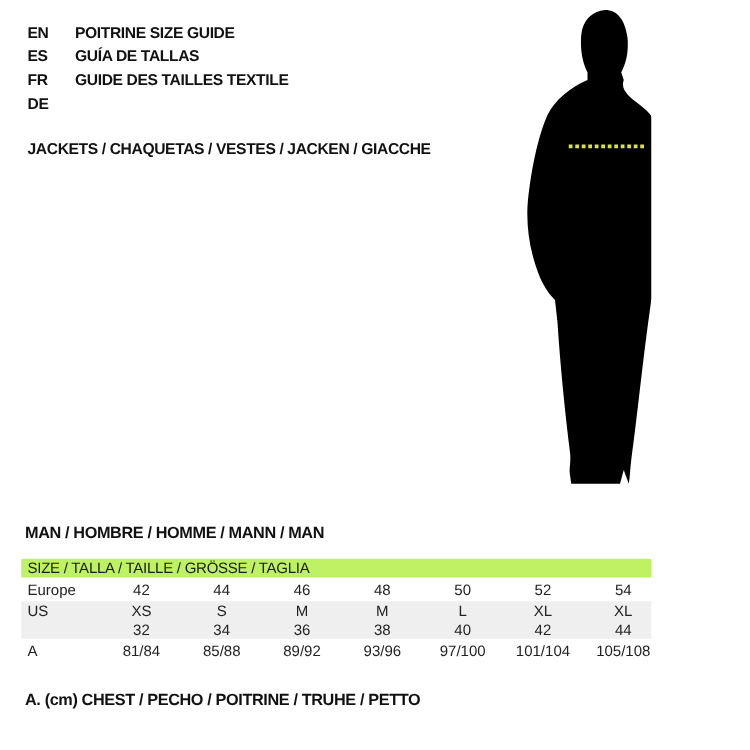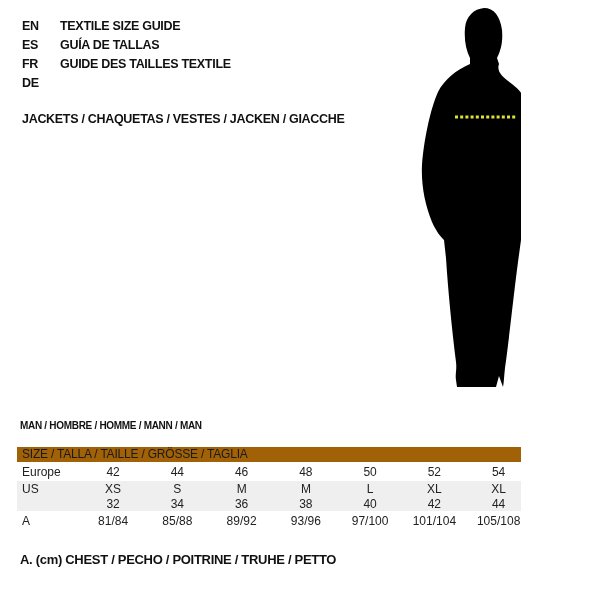--- a/index.html
+++ b/index.html
@@ -11,42 +11,42 @@
   .lang-block{position:absolute;left:22px;top:17px;}
   .lang-row{display:flex;height:19px;line-height:19px;font-size:12.5px;font-weight:bold;letter-spacing:-0.3px;}
   .lang-code{width:38px;}
   
   .cat-block{position:absolute;left:22px;top:110px;}
   .cat-line{height:19px;line-height:19px;font-size:12.5px;font-weight:bold;letter-spacing:-0.3px;}
   
   .figure{position:absolute;left:400px;top:0;width:200px;height:400px;}
   .measure-label{position:absolute;left:559px;top:109px;font-size:13px;font-weight:600;letter-spacing:0;}
   
-  .section-title{position:absolute;left:20px;top:419px;font-size:10px;font-weight:bold;letter-spacing:-0.3px;line-height:14px;}
+  .section-title{position:absolute;left:20px;top:419px;font-size:13px;font-weight:bold;letter-spacing:-0.3px;line-height:14px;}
   
   .size-table{position:absolute;left:17px;top:447px;width:578px;font-size:12px;color:#222;}
-  .t-header{background:#a16207;height:15px;line-height:15px;padding-left:5px;font-size:12px;color:#1a1a1a;letter-spacing:-0.2px;}
+  .t-header{background:#bef264;height:15px;line-height:15px;padding-left:5px;font-size:12px;color:#1a1a1a;letter-spacing:-0.2px;}
   .t-row{display:flex;align-items:center;}
   .t-row.h19{height:19px;}
   .t-row.h15{height:15px;}
   .t-row.alt{background:#efefef;}
   .t-label{width:64px;padding-left:5px;box-sizing:border-box;}
   .t-cell{flex:1;text-align:center;}
   
   .footnote{position:absolute;left:20px;top:553px;font-size:13px;font-weight:bold;letter-spacing:-0.3px;line-height:14px;}
 </style>
 </head>
 <body>
 
 <div id="canvas">
 
   <div class="lang-block">
     <div class="lang-row">
       <span class="lang-code">EN</span>
-      <span class="lang-label">TEXTILE SIZE GUIDE</span>
+      <span class="lang-label">POITRINE SIZE GUIDE</span>
     </div>
     <div class="lang-row">
       <span class="lang-code">ES</span>
       <span class="lang-label">GUÍA DE TALLAS</span>
     </div>
     <div class="lang-row">
       <span class="lang-code">FR</span>
       <span class="lang-label">GUIDE DES TAILLES TEXTILE</span>
     </div>
     <div class="lang-row">

